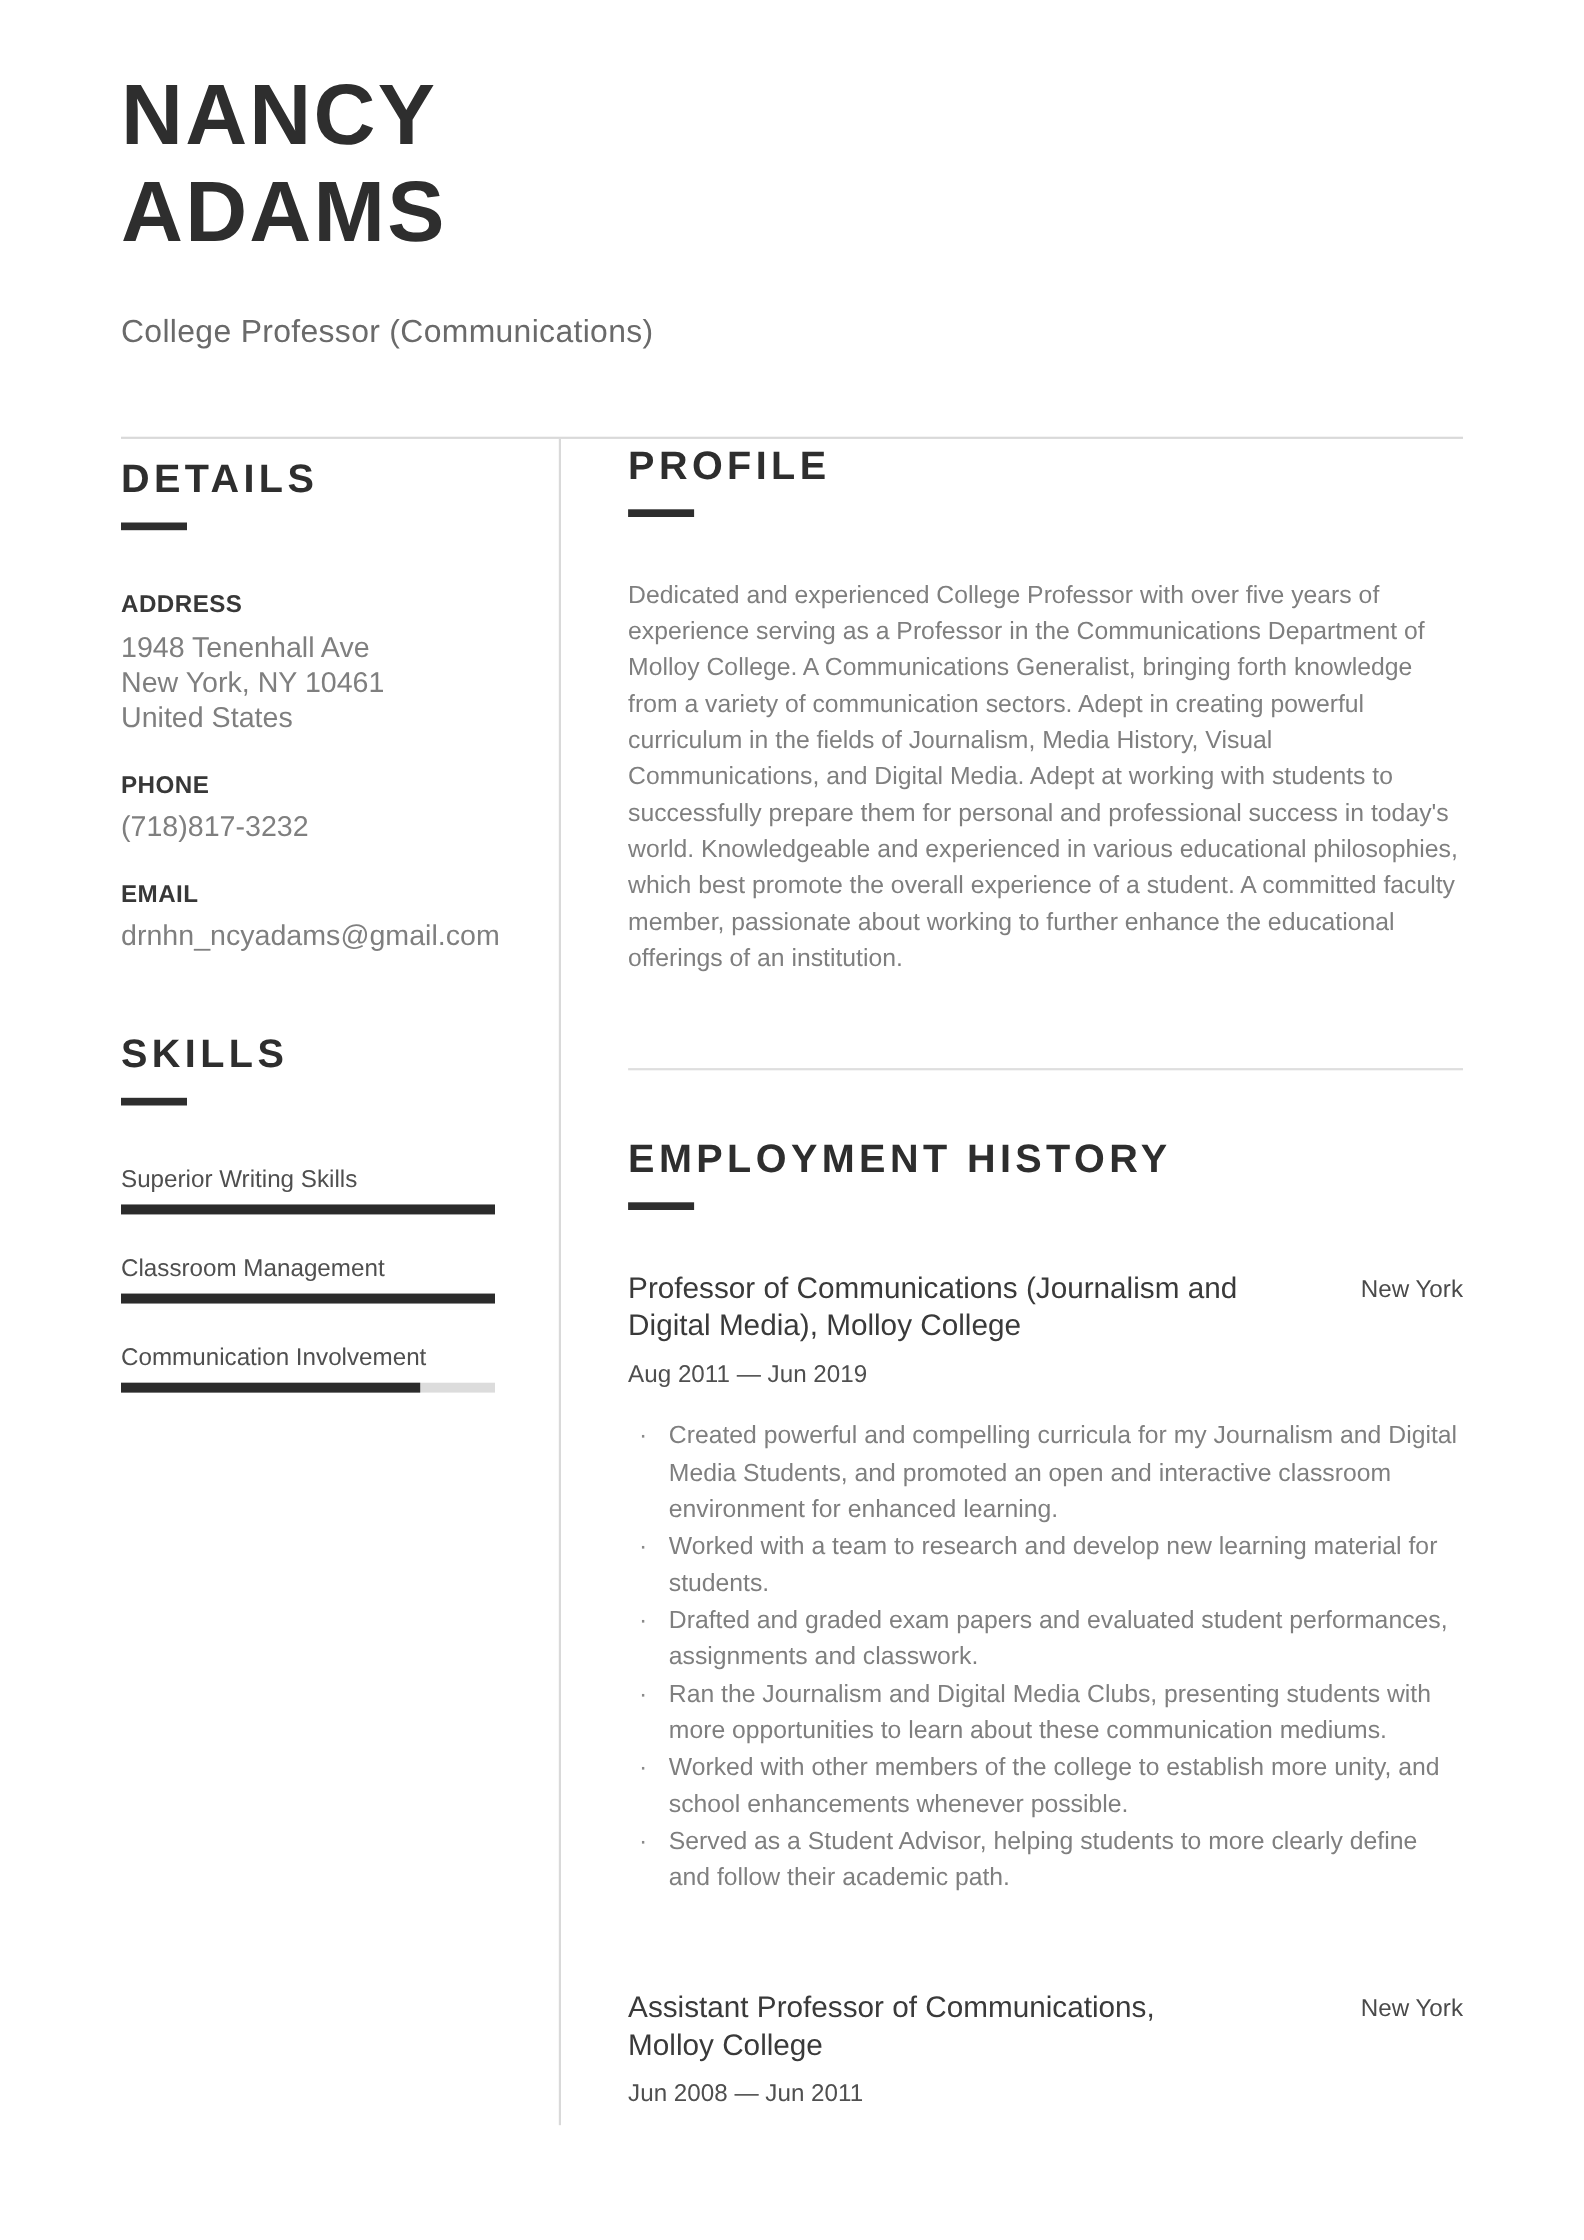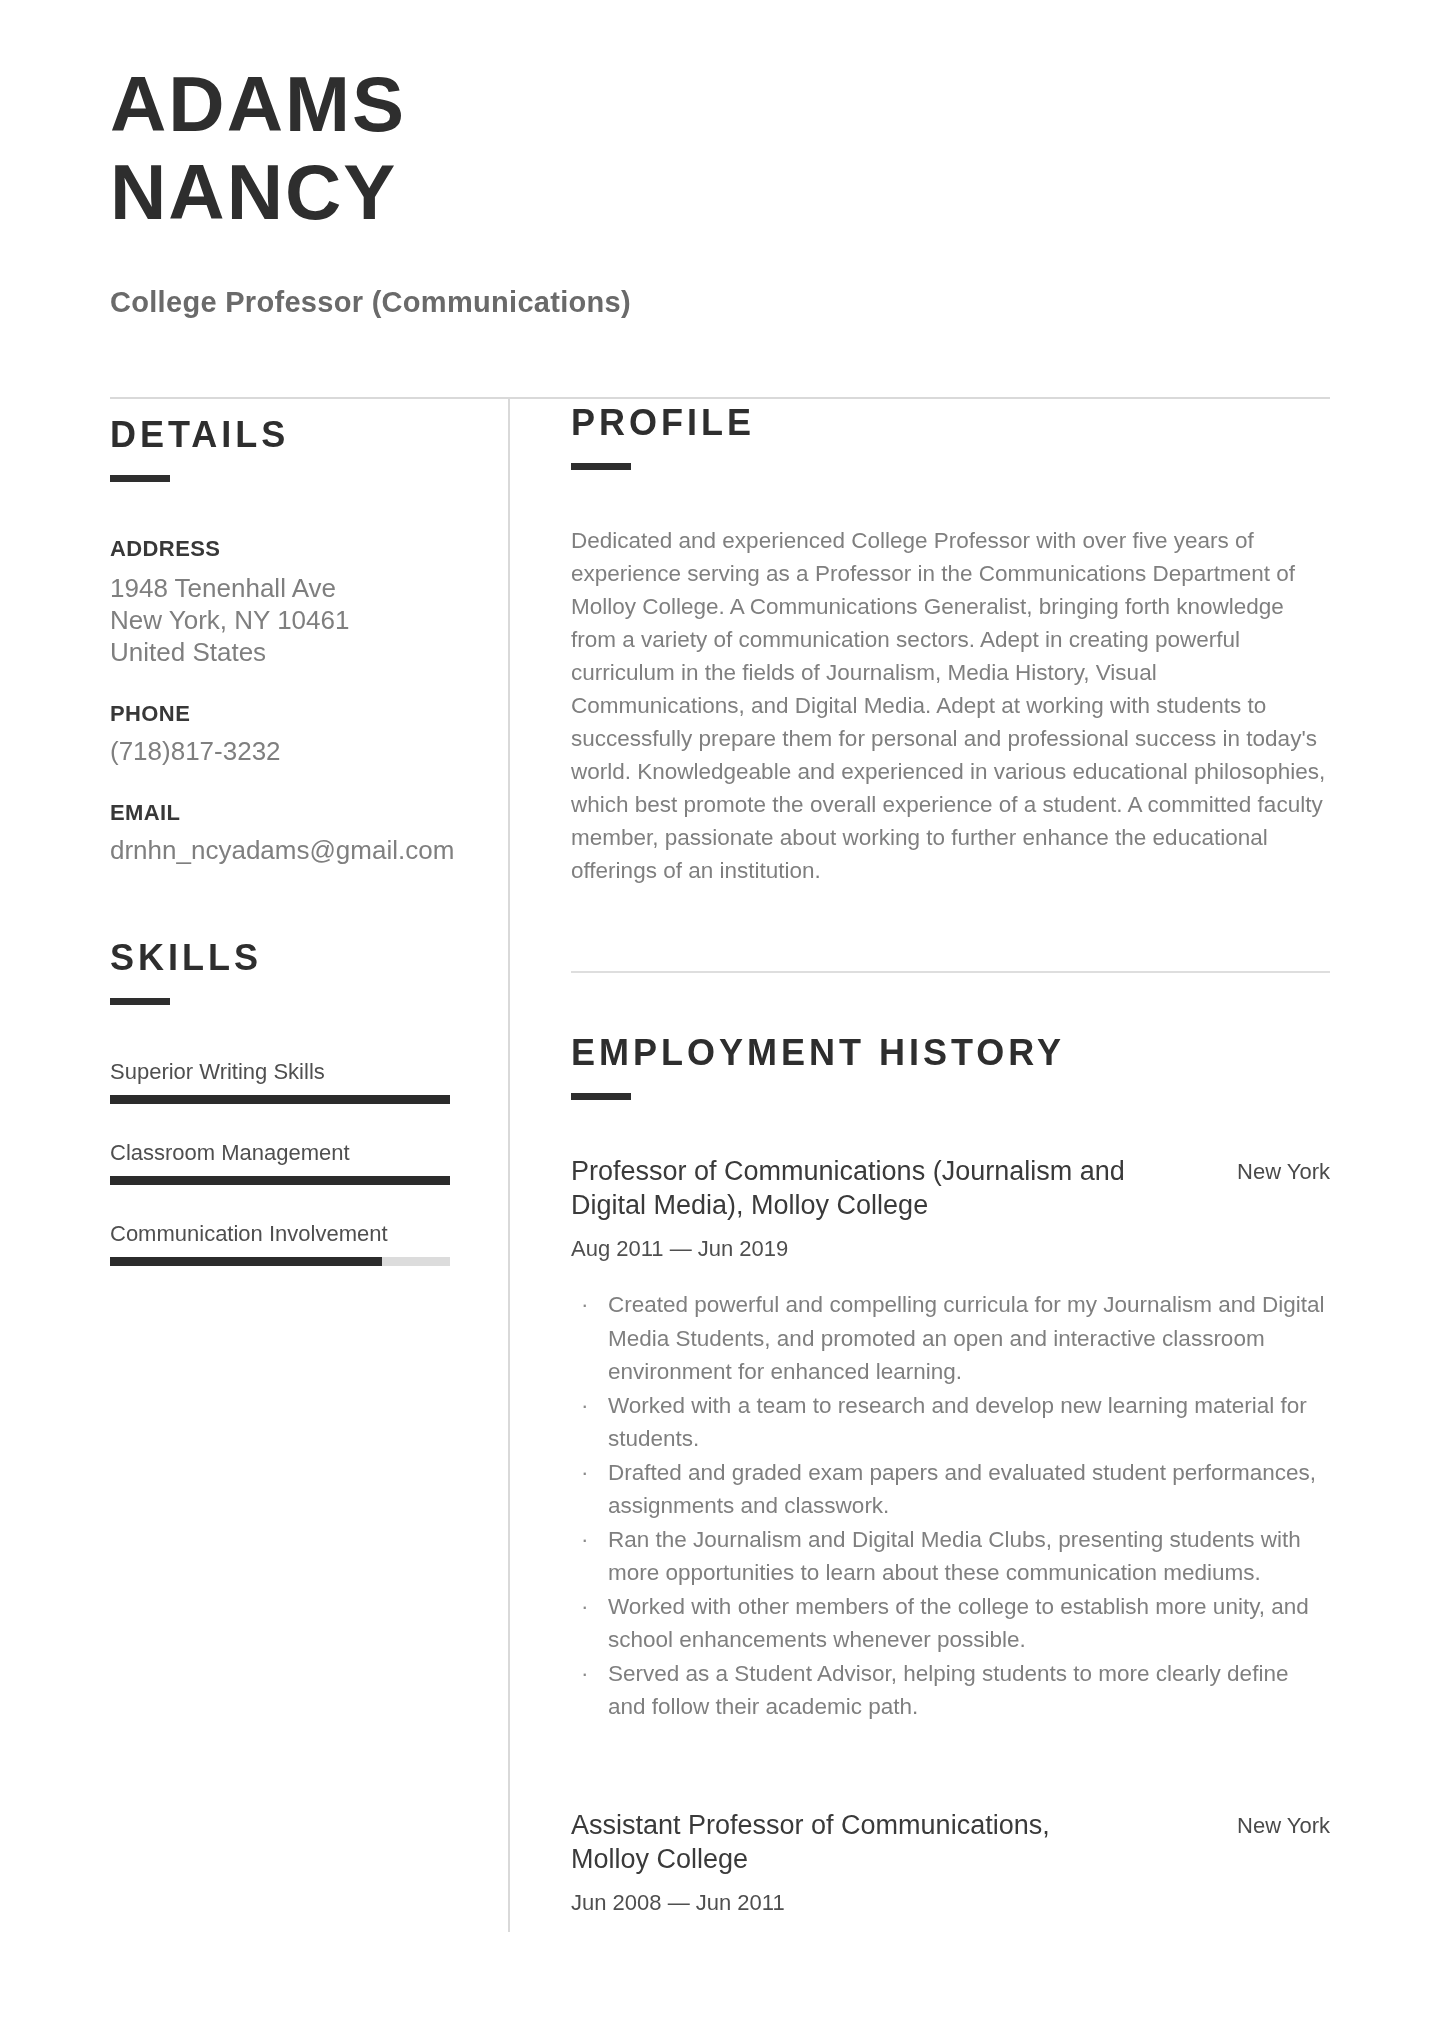--- a/index.html
+++ b/index.html
@@ -3,21 +3,21 @@
 <meta charset="utf-8">
 <style>
   html,body{margin:0;padding:0;background:#ffffff;}
   body{font-family:"Liberation Sans", sans-serif; -webkit-font-smoothing:antialiased;}
   .page{width:1440px;height:2036px;margin:0 auto;background:#ffffff;box-sizing:border-box;
         padding:0 110px;overflow:hidden;}
 
   
   .name{margin-top:60px;font-size:78px;line-height:88px;font-weight:700;
         letter-spacing:2px;color:#2e2e2e;}
-  .subtitle{margin-top:50px;font-size:29px;color:#6a6a6a;letter-spacing:0.3px;font-weight:bold;}
+  .subtitle{margin-top:50px;font-size:29px;color:#6a6a6a;letter-spacing:0.3px;}
   .top-rule{margin-top:78px;border-top:2px solid #d9d9d9;height:0;}
 
   
   .columns{display:flex;align-items:stretch;}
   .col-left{width:340px;padding-right:58px;border-right:2px solid #d9d9d9;
             padding-top:16px;box-sizing:content-box;}
   .col-right{flex:1;padding-left:61px;padding-top:4px;padding-bottom:16px;min-width:0;}
 
   
   .sec-head{margin:0 0 54px 0;}
@@ -53,22 +53,22 @@
   .job-bullets{margin:26px 0 0 0;padding:0;list-style:none;}
   .job-bullets li{position:relative;padding-left:37px;font-size:22.5px;line-height:33.5px;color:#7f7f7f;}
   .bullet-marker{position:absolute;left:10px;top:0;color:#8a8a8a;}
 </style>
 </head>
 <body>
 
 <div class="page">
 
   <div class="name">
+    <div>NANCY</div>
     <div>ADAMS</div>
-    <div>NANCY</div>
   </div>
   <div class="subtitle">College Professor (Communications)</div>
   <div class="top-rule"></div>
 
   <div class="columns">
 
     <div class="col-left">
 
       <div class="details-section">
         <div class="sec-head">

